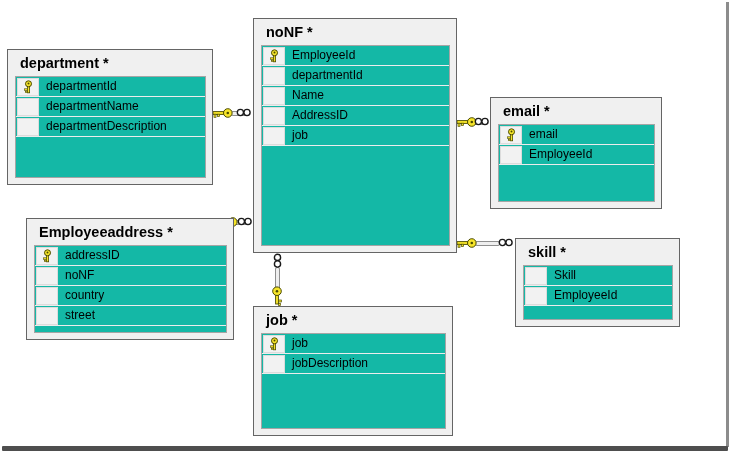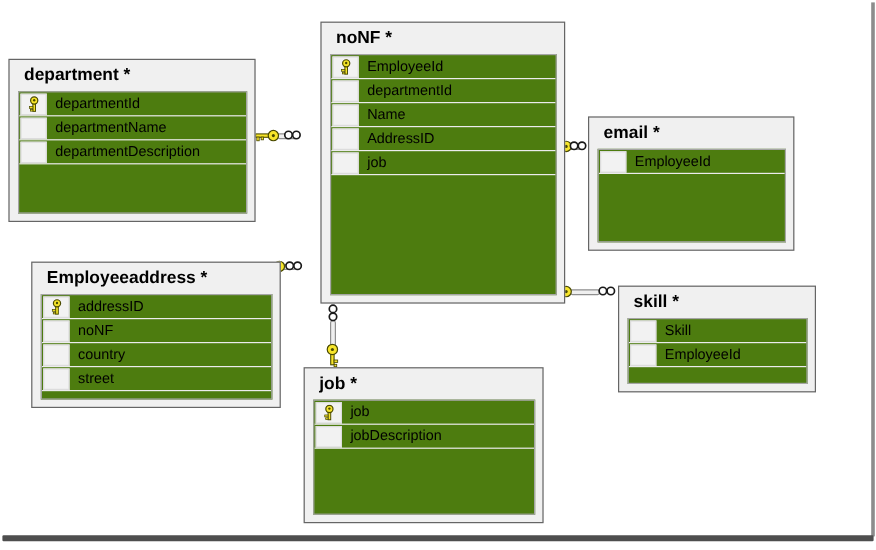--- a/index.html
+++ b/index.html
@@ -2,21 +2,21 @@
 <html><head>
 <meta charset="utf-8">
 <style>
   html,body{margin:0;padding:0;background:#fff;}
   #canvas{position:relative;width:730px;height:458px;background:#ffffff;overflow:hidden;
           font-family:"Liberation Sans",sans-serif;}
   
   .tbl{position:absolute;background:#f0f0f0;border:1px solid #656565;box-sizing:border-box;}
   .tbl-title{position:absolute;left:12px;top:5px;font-weight:bold;font-size:14.5px;color:#000;
              white-space:nowrap;}
-  .tbl-grid{position:absolute;left:7px;right:6px;top:26px;bottom:6px;background:#4d7c0f;
+  .tbl-grid{position:absolute;left:7px;right:6px;top:26px;bottom:6px;background:#14b8a6;
             border:1px solid #a5a5a5;overflow:hidden;}
   .row{position:relative;height:20px;border-bottom:1px solid #ececec;box-sizing:border-box;}
   .sel{position:absolute;left:1px;top:1px;width:20px;height:16px;background:#f2f2f2;
        border:1px solid #dcdcdc;display:flex;align-items:center;justify-content:center;}
   .col-label{position:absolute;left:30px;top:0;line-height:19px;font-size:12px;color:#000;
              white-space:nowrap;}
   
   .rel-part{position:absolute;}
   .tube{position:absolute;background:#efefef;border:1px solid #8f8f8f;border-radius:2px;
         box-sizing:border-box;}
@@ -124,21 +124,21 @@
           <span class="sel"></span>
           <span class="col-label">departmentName</span>
         </div>
         <div class="row">
           <span class="sel"></span>
           <span class="col-label">departmentDescription</span>
         </div>
       </div>
   </div>
 
-  <div class="tbl" style="left:267px;top:18px;width:204px;height:235px;">
+  <div class="tbl" style="left:253px;top:18px;width:204px;height:235px;">
     <div class="tbl-title">noNF *</div>
     <div class="tbl-grid">
         <div class="row">
           <span class="sel">
             <svg width="11" height="14" viewBox="0 0 11 14">
               <rect x="4.4" y="5.8" width="2.2" height="7" fill="#f7e52a" stroke="#4a4a00" stroke-width="0.8"></rect>
               <rect x="1.6" y="8.8" width="2.8" height="1.6" fill="#f7e52a" stroke="#4a4a00" stroke-width="0.6"></rect>
               <rect x="2.4" y="11.2" width="2" height="1.4" fill="#f7e52a" stroke="#4a4a00" stroke-width="0.6"></rect>
               <circle cx="5.5" cy="3.8" r="3" fill="#f7e52a" stroke="#4a4a00" stroke-width="1"></circle>
               <circle cx="5.5" cy="3.5" r="1" fill="#4a4a00"></circle>
@@ -162,20 +162,32 @@
           <span class="sel"></span>
           <span class="col-label">job</span>
         </div>
       </div>
   </div>
 
   <div class="tbl" style="left:490px;top:97px;width:172px;height:112px;">
     <div class="tbl-title">email *</div>
     <div class="tbl-grid">
         <div class="row">
+          <span class="sel">
+            <svg width="11" height="14" viewBox="0 0 11 14">
+              <rect x="4.4" y="5.8" width="2.2" height="7" fill="#f7e52a" stroke="#4a4a00" stroke-width="0.8"></rect>
+              <rect x="1.6" y="8.8" width="2.8" height="1.6" fill="#f7e52a" stroke="#4a4a00" stroke-width="0.6"></rect>
+              <rect x="2.4" y="11.2" width="2" height="1.4" fill="#f7e52a" stroke="#4a4a00" stroke-width="0.6"></rect>
+              <circle cx="5.5" cy="3.8" r="3" fill="#f7e52a" stroke="#4a4a00" stroke-width="1"></circle>
+              <circle cx="5.5" cy="3.5" r="1" fill="#4a4a00"></circle>
+            </svg>
+          </span>
+          <span class="col-label">email</span>
+        </div>
+        <div class="row">
           <span class="sel"></span>
           <span class="col-label">EmployeeId</span>
         </div>
       </div>
   </div>
 
   <div class="tbl" style="left:26px;top:218px;width:208px;height:122px;">
     <div class="tbl-title">Employeeaddress *</div>
     <div class="tbl-grid">
         <div class="row">

